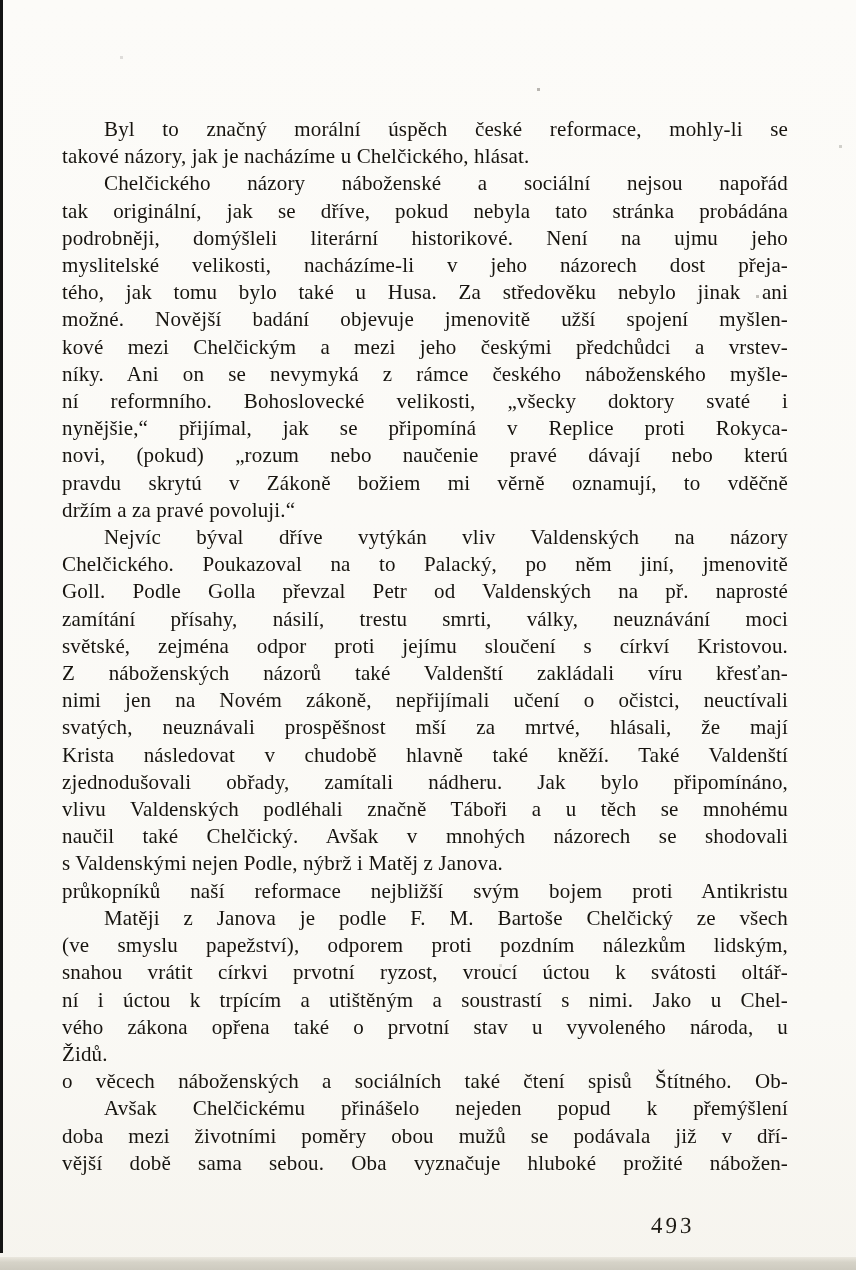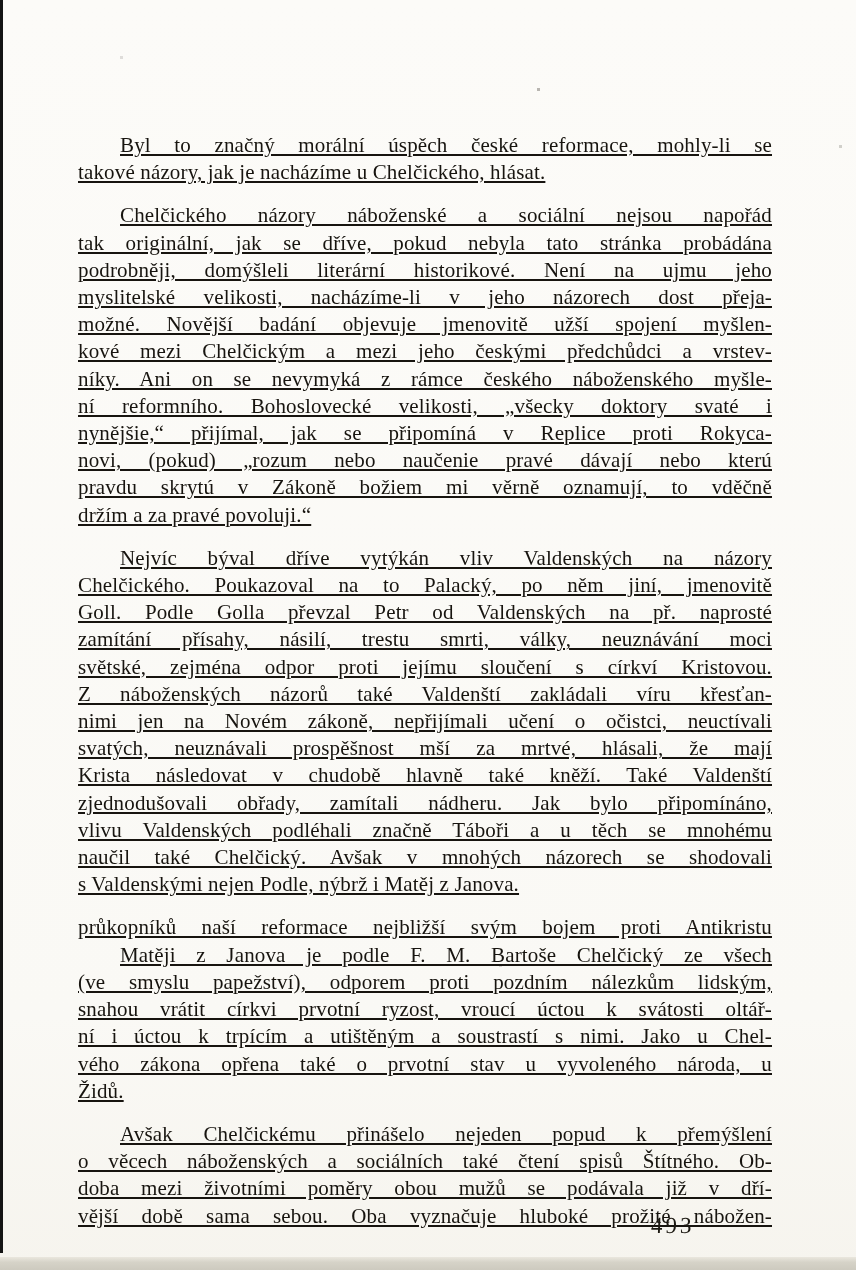--- a/index.html
+++ b/index.html
@@ -8,21 +8,21 @@
     width:856px;height:1270px;
     margin:0;
     background:linear-gradient(180deg,#fcfbf8 0%,#faf9f5 80%,#f6f4ee 100%);
     overflow:hidden;
     font-family:"Liberation Serif","DejaVu Serif",serif;
     color:#17140f;
   }
   .text-block{
     position:absolute;left:62px;top:116px;width:726px;
   }
-  .paragraph{margin:16px;padding:0;text-decoration:underline;}
+  .paragraph{margin:0;padding:0;}
   .line{
     font-size:21px;
     line-height:27.2px;
     letter-spacing:0.15px;
     text-align:justify;
     text-align-last:justify;
     -moz-text-align-last:justify;
   }
   .line.first{padding-left:42px;}
   .line.lastline{
@@ -63,20 +63,21 @@
   <div class="text-block">
       <div class="paragraph">
         <div class="line first">Byl to značný morální úspěch české reformace, mohly-li se</div>
         <div class="line lastline">takové názory, jak je nacházíme u Chelčického, hlásat.</div>
       </div>
       <div class="paragraph">
         <div class="line first">Chelčického názory náboženské a sociální nejsou napořád</div>
         <div class="line">tak originální, jak se dříve, pokud nebyla tato stránka probádána</div>
         <div class="line">podrobněji, domýšleli literární historikové. Není na ujmu jeho</div>
         <div class="line">myslitelské velikosti, nacházíme-li v jeho názorech dost přeja-</div>
+        <div class="line">tého, jak tomu bylo také u Husa. Za středověku nebylo jinak ani</div>
         <div class="line">možné. Novější badání objevuje jmenovitě užší spojení myšlen-</div>
         <div class="line">kové mezi Chelčickým a mezi jeho českými předchůdci a vrstev-</div>
         <div class="line">níky. Ani on se nevymyká z rámce českého náboženského myšle-</div>
         <div class="line">ní reformního. Bohoslovecké velikosti, „všecky doktory svaté i</div>
         <div class="line">nynějšie,“ přijímal, jak se připomíná v Replice proti Rokyca-</div>
         <div class="line">novi, (pokud) „rozum nebo naučenie pravé dávají nebo kterú</div>
         <div class="line">pravdu skrytú v Zákoně božiem mi věrně oznamují, to vděčně</div>
         <div class="line lastline">držím a za pravé povoluji.“</div>
       </div>
       <div class="paragraph">
@@ -97,22 +98,22 @@
       <div class="paragraph">
         <div class="line">průkopníků naší reformace nejbližší svým bojem proti Antikristu</div>
         <div class="line first">Matěji z Janova je podle F. M. Bartoše Chelčický ze všech</div>
         <div class="line">(ve smyslu papežství), odporem proti pozdním nálezkům lidským,</div>
         <div class="line">snahou vrátit církvi prvotní ryzost, vroucí úctou k svátosti oltář-</div>
         <div class="line">ní i úctou k trpícím a utištěným a soustrastí s nimi. Jako u Chel-</div>
         <div class="line">vého zákona opřena také o prvotní stav u vyvoleného národa, u</div>
         <div class="line lastline">Židů.</div>
       </div>
       <div class="paragraph">
+        <div class="line">o věcech náboženských a sociálních také čtení spisů Štítného. Ob-</div>
         <div class="line first">Avšak Chelčickému přinášelo nejeden popud k přemýšlení</div>
-        <div class="line">o věcech náboženských a sociálních také čtení spisů Štítného. Ob-</div>
         <div class="line">doba mezi životními poměry obou mužů se podávala již v dří-</div>
         <div class="line">vější době sama sebou. Oba vyznačuje hluboké prožité nábožen-</div>
       </div>
     </div>
 
   <div class="page-number">493</div>
 
   <div class="page-bottom-edge"></div>
 </div>
 

